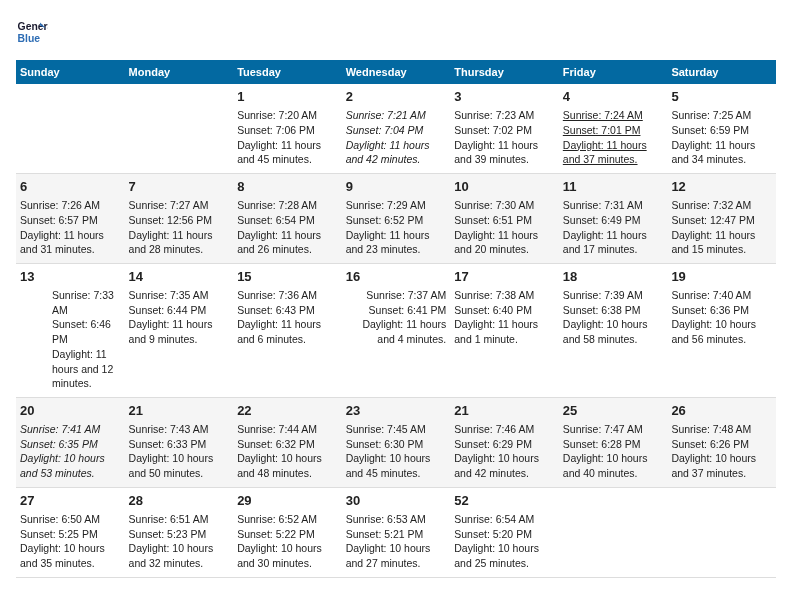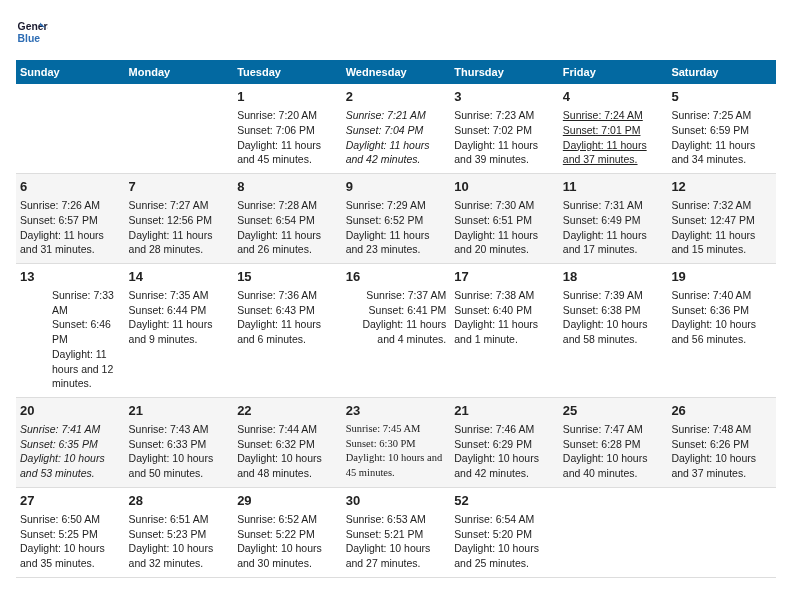--- a/index.html
+++ b/index.html
@@ -250,21 +250,21 @@
 Daylight: 10 hours and 50 minutes.</div>
         </td>
         <td>
           <span class="day-num">22</span>
           <div class="day-info" style="white-space: pre-line;">Sunrise: 7:44 AM
 Sunset: 6:32 PM
 Daylight: 10 hours and 48 minutes.</div>
         </td>
         <td>
           <span class="day-num">23</span>
-          <div class="day-info" style="white-space: pre-line; font-family: Liberation Serif, serif;">Sunrise: 7:45 AM
+          <div class="day-info" style="white-space: pre-line;">Sunrise: 7:45 AM
 Sunset: 6:30 PM
 Daylight: 10 hours and 45 minutes.</div>
         </td>
         <td>
           <span class="day-num">21</span>
           <div class="day-info" style="white-space: pre-line;">Sunrise: 7:46 AM
 Sunset: 6:29 PM
 Daylight: 10 hours and 42 minutes.</div>
         </td>
         <td>

